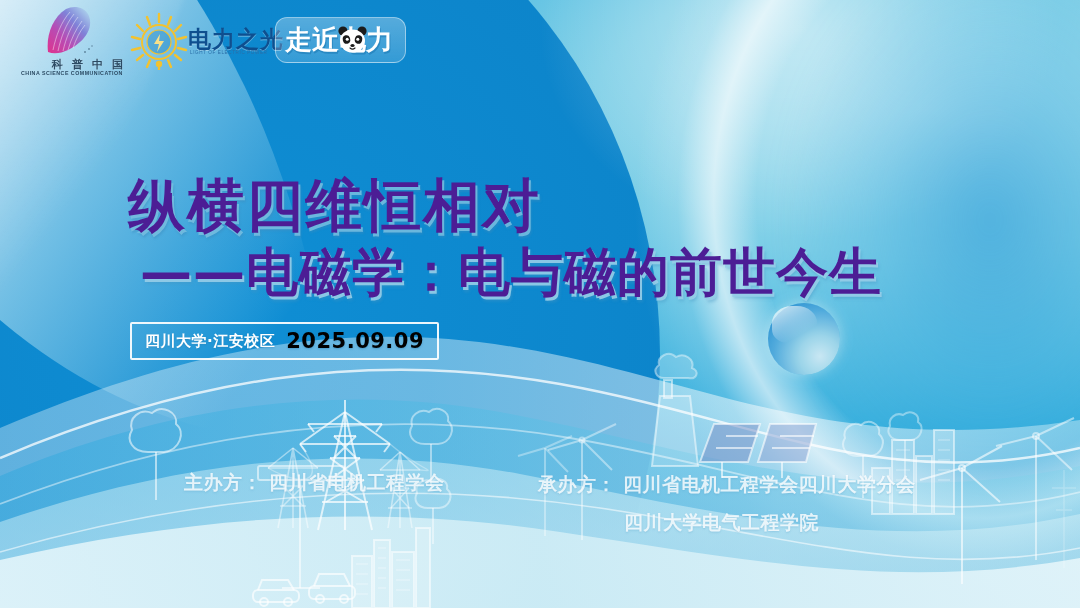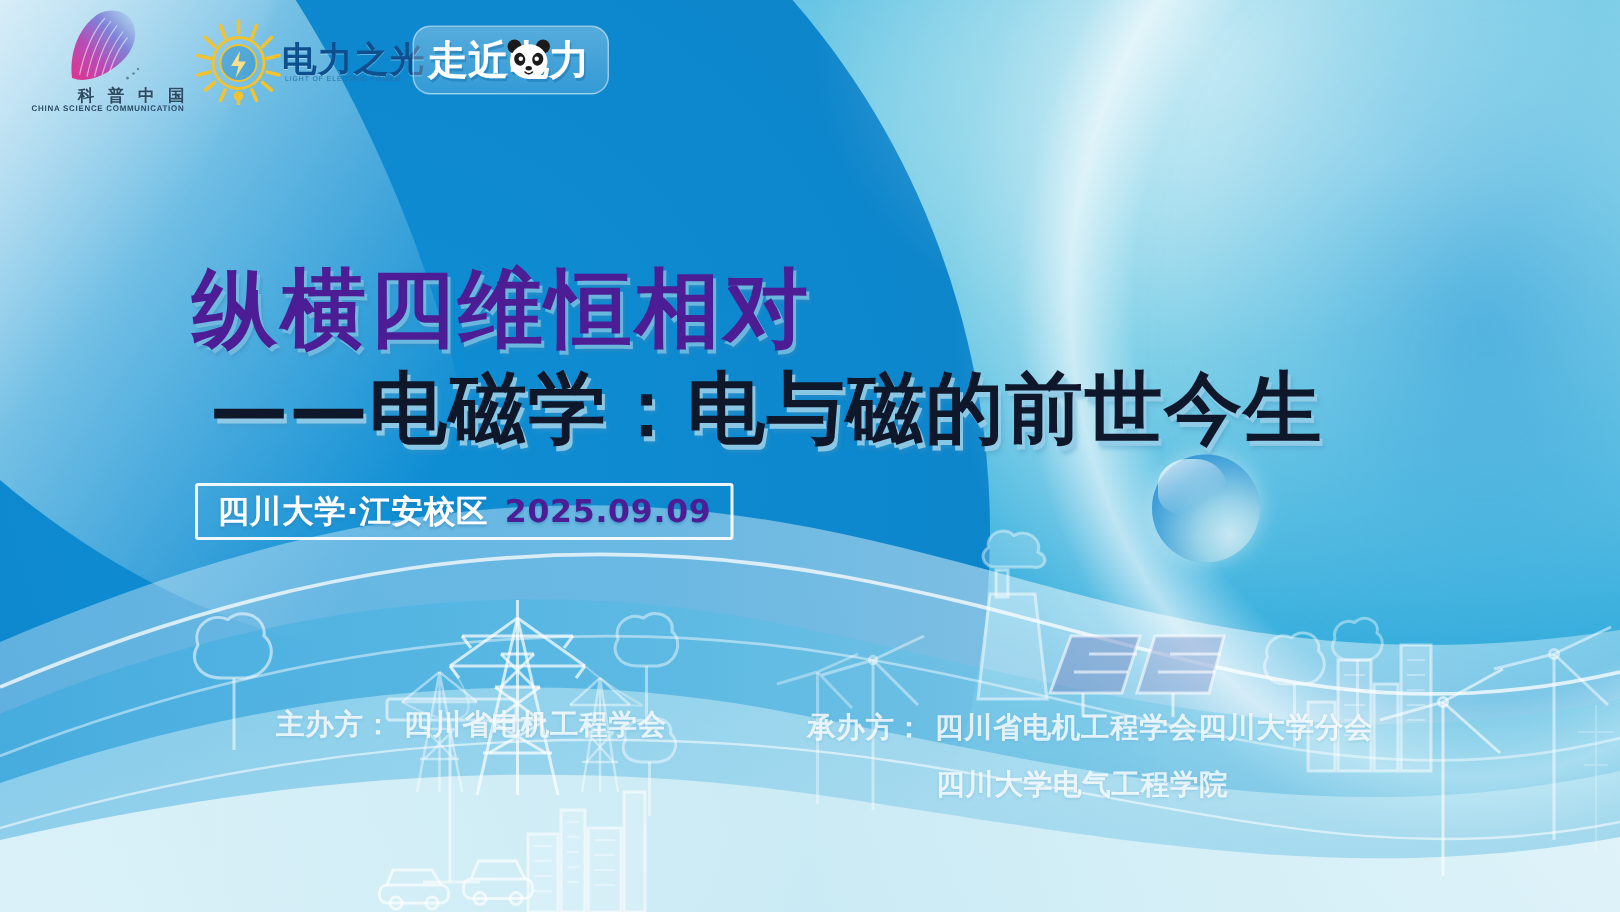--- a/index.html
+++ b/index.html
@@ -131,43 +131,43 @@
     color:#4c1d95;
     font-family:"DejaVu Sans","Liberation Sans",sans-serif;
     text-shadow:
        2px 3px 0 rgba(120,190,225,.85),
        3px 5px 2px rgba(60,140,190,.40);
     white-space:nowrap;
   }
   .title-sub{
     position:absolute;left:140px;top:238px;
     font-size:52px;font-weight:900;letter-spacing:1px;
-    color:#0f172a;
+    color:#4c1d95;
     font-family:"DejaVu Sans","Liberation Sans",sans-serif;
     text-shadow:
        2px 3px 0 rgba(150,205,232,.90),
        3px 5px 3px rgba(70,150,195,.38);
     white-space:nowrap;
   }
 
   .venue-badge{
     position:absolute;left:130px;top:322px;
     height:34px;padding:0 13px;
     display:flex;align-items:center;gap:11px;
     border:2px solid rgba(255,255,255,.92);
     border-radius:2px;
     white-space:nowrap;
   }
   .venue-badge .v-place{
-    font-size:21px;font-weight:800;color:#ffffff;letter-spacing:.5px;
+    font-size:15px;font-weight:800;color:#ffffff;letter-spacing:.5px;
     font-family:"DejaVu Sans","Liberation Sans",sans-serif;
     text-shadow:0 1px 2px rgba(40,120,170,.45);
   }
   .venue-badge .v-date{
-    font-size:21px;font-weight:800;color:#4c1d95;letter-spacing:.5px;
+    font-size:21px;font-weight:800;color:#000000;letter-spacing:.5px;
     font-family:"DejaVu Sans","Liberation Sans",sans-serif;
     text-shadow:0 1px 2px rgba(40,120,170,.45);
   }
 
   
   .credit{
     position:absolute;
     font-size:19px;font-weight:800;letter-spacing:.5px;
     color:rgba(255,255,255,.80);
     font-family:"DejaVu Sans","Liberation Sans",sans-serif;

